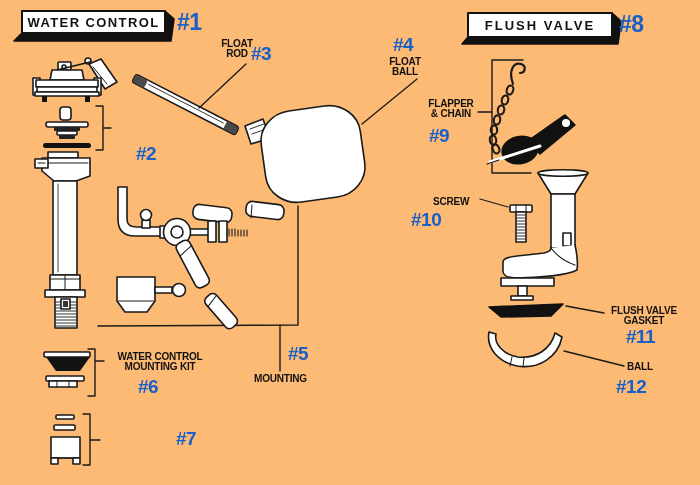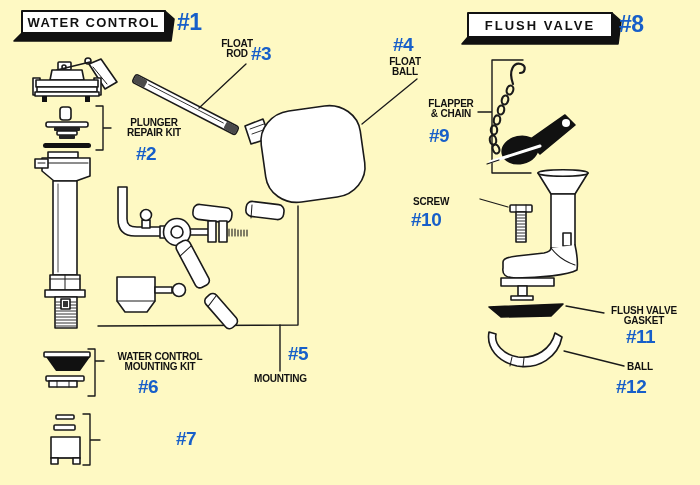--- a/index.html
+++ b/index.html
@@ -1,17 +1,17 @@
 <!DOCTYPE html>
 <html><head>
 <meta charset="utf-8">
 <style>
   html,body{margin:0;padding:0;background:#fff;}
   #stage{
-    position:relative;width:700px;height:485px;background:#fef9c3;
+    position:relative;width:700px;height:485px;background:#fdba74;
     font-family:"Liberation Sans", sans-serif;overflow:hidden;
   }
   #art{position:absolute;left:0;top:0;}
   .lbl{
     position:absolute;color:#111;font-weight:700;font-size:10px;
     line-height:10px;letter-spacing:-0.2px;white-space:pre-line;
   }
   .lbl.center{text-align:center;}
   .ref{
     position:absolute;color:#175fc9;font-weight:700;font-size:19px;
@@ -237,38 +237,36 @@
   <div class="ref big" style="left:619px;top:13px;">#8</div>
 
   <div class="lbl center" style="left:213px;top:39px;width:48px;">FLOAT
 ROD</div>
   <div class="ref" style="left:251px;top:44px;">#3</div>
 
   <div class="ref" style="left:393px;top:35px;">#4</div>
   <div class="lbl center" style="left:383px;top:57px;width:44px;">FLOAT
 BALL</div>
 
-  <div class="lbl center" style="left:118px;top:118px;width:72px;">PLUNGER
-REPAIR KIT</div>
   <div class="ref" style="left:136px;top:144px;">#2</div>
 
   <div class="ref" style="left:288px;top:344px;">#5</div>
   <div class="lbl" style="left:254px;top:374px;">MOUNTING</div>
 
   <div class="lbl center" style="left:108px;top:352px;width:104px;">WATER CONTROL
 MOUNTING KIT</div>
   <div class="ref" style="left:138px;top:377px;">#6</div>
 
   <div class="ref" style="left:176px;top:429px;">#7</div>
 
   <div class="lbl center" style="left:424px;top:99px;width:54px;">FLAPPER
 &amp; CHAIN</div>
   <div class="ref" style="left:429px;top:126px;">#9</div>
 
-  <div class="lbl" style="left:413px;top:197px;">SCREW</div>
+  <div class="lbl" style="left:433px;top:197px;">SCREW</div>
   <div class="ref" style="left:411px;top:210px;">#10</div>
 
   <div class="ref" style="left:626px;top:283px;margin-top:44px;">#11</div>
   <div class="lbl center" style="left:602px;top:306px;width:84px;">FLUSH VALVE
 GASKET</div>
 
   <div class="lbl" style="left:627px;top:362px;">BALL</div>
   <div class="ref" style="left:616px;top:377px;">#12</div>
 
 </div>

